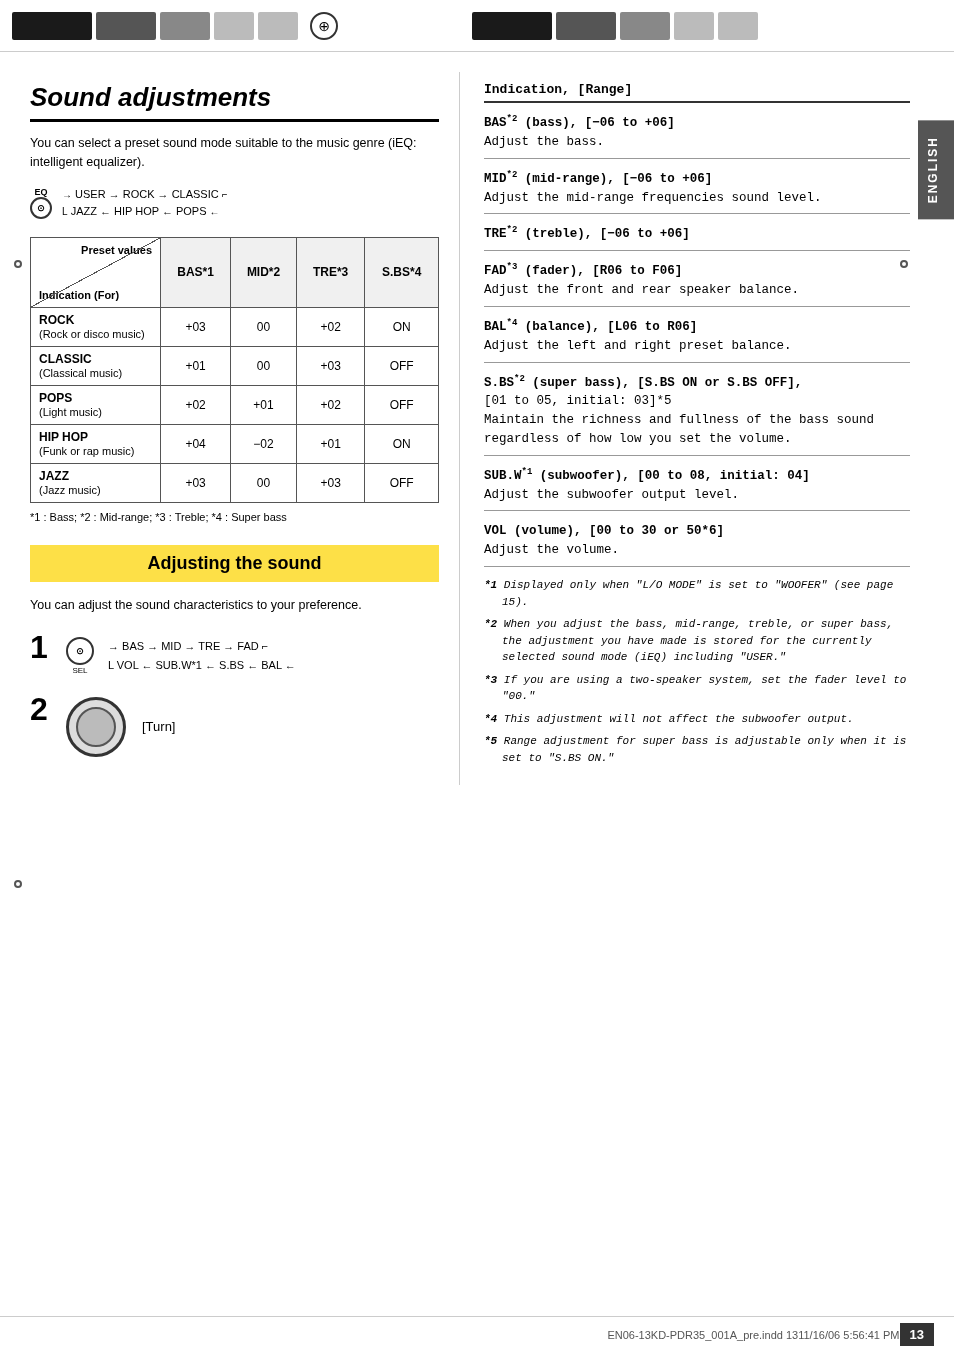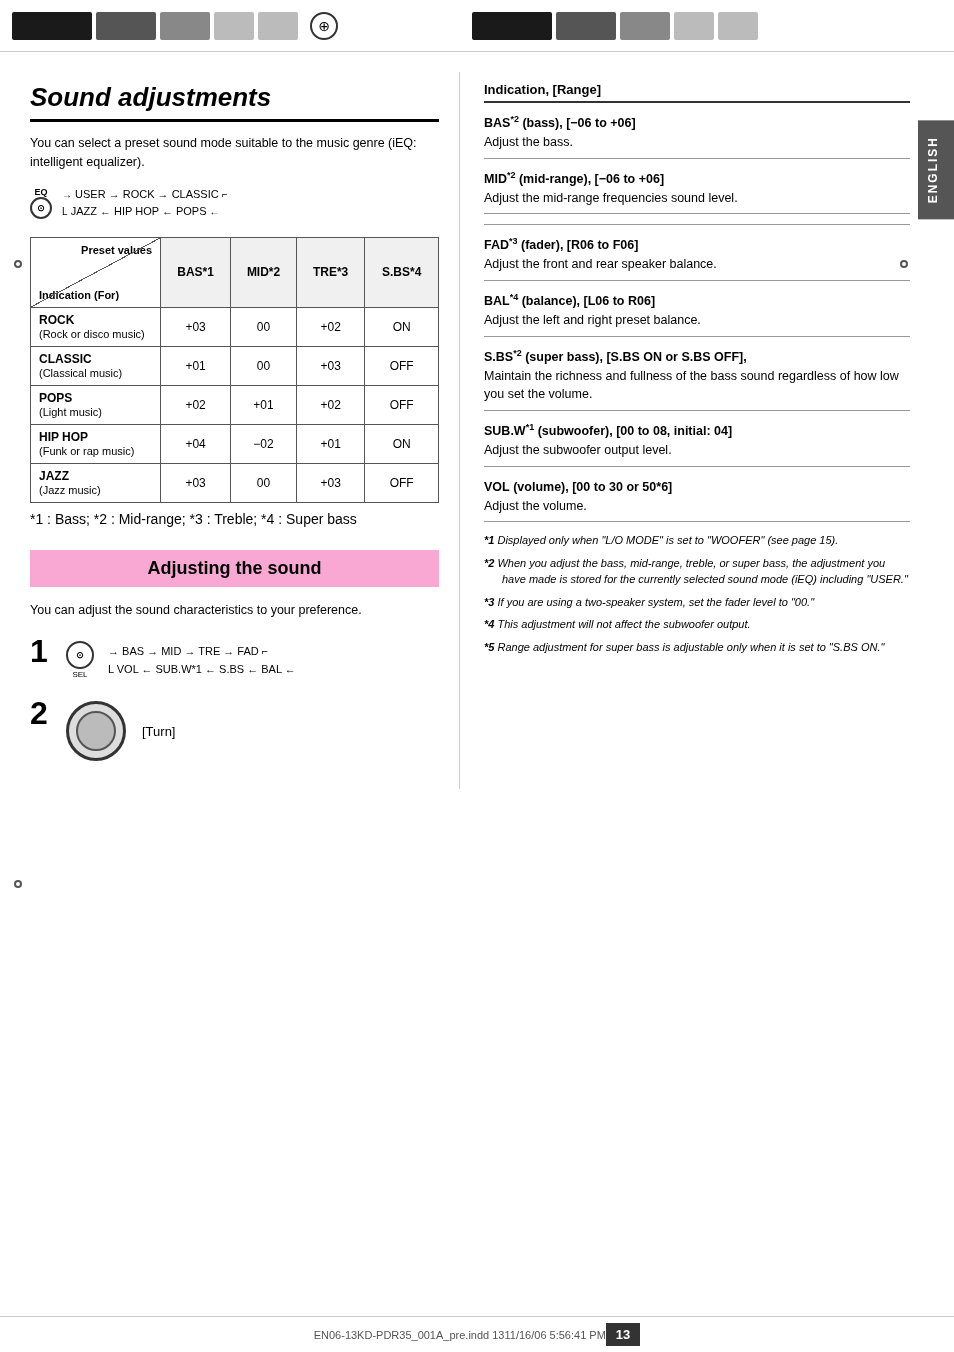--- a/index.html
+++ b/index.html
@@ -89,20 +89,21 @@
 
     .left-col {
       width: 460px;
       padding: 10px 20px 10px 30px;
       border-right: 1px solid #ccc;
     }
 
     .right-col {
       flex: 1;
       padding: 10px 44px 10px 24px;
+      font-family: Liberation Mono, monospace;
     }
 
     
     .page-title {
       font-size: 26px;
       font-weight: bold;
       font-style: italic;
       border-bottom: 3px solid #000;
       padding-bottom: 6px;
       margin-bottom: 12px;
@@ -193,28 +194,28 @@
     .diag-bottom {
       position: absolute;
       bottom: 6px;
       left: 8px;
       font-size: 11px;
       font-weight: bold;
       text-align: left;
     }
 
     .footnote-small {
-      font-size: 14px;
+      font-size: 11px;
       margin-bottom: 20px;
       line-height: 1.5;
     }
 
     
     .adjust-section {
-      background: #f9a8d4;
+      background: #fde047;
       text-align: center;
       padding: 8px;
       font-size: 18px;
       font-weight: bold;
       margin-bottom: 14px;
     }
 
     .adjust-intro {
       font-size: 12.5px;
       margin-bottom: 16px;
@@ -319,21 +320,21 @@
     
     .bottom-bar {
       position: absolute;
       bottom: 0;
       left: 0;
       right: 0;
       height: 36px;
       border-top: 1px solid #ccc;
       display: flex;
       align-items: center;
-      justify-content: center;
+      justify-content: flex-end;
       padding: 0 20px;
       font-size: 11px;
       color: #555;
     }
 
     .page-number-box {
       background: #333;
       color: #fff;
       padding: 4px 10px;
       font-size: 13px;
@@ -521,34 +522,36 @@
             <div class="entry-title"><strong>BAS</strong><sup>*2</sup> (bass), [−06 to +06]</div>
             <div>Adjust the bass.</div>
             <hr class="divider-line">
           </div>
           <div class="indication-entry">
             <div class="entry-title"><strong>MID</strong><sup>*2</sup> (mid-range), [−06 to +06]</div>
             <div>Adjust the mid-range frequencies sound level.</div>
             <hr class="divider-line">
           </div>
           <div class="indication-entry">
+            <div class="entry-title"><strong>TRE</strong><sup>*2</sup> (treble), [−06 to +06]</div>
             <hr class="divider-line">
           </div>
           <div class="indication-entry">
             <div class="entry-title"><strong>FAD</strong><sup>*3</sup> (fader), [R06 to F06]</div>
             <div>Adjust the front and rear speaker balance.</div>
             <hr class="divider-line">
           </div>
           <div class="indication-entry">
             <div class="entry-title"><strong>BAL</strong><sup>*4</sup> (balance), [L06 to R06]</div>
             <div>Adjust the left and right preset balance.</div>
             <hr class="divider-line">
           </div>
           <div class="indication-entry">
             <div class="entry-title"><strong>S.BS</strong><sup>*2</sup> (super bass), [S.BS ON or S.BS OFF],</div>
+            <div>[01 to 05, initial: 03]*5</div>
             <div>Maintain the richness and fullness of the bass sound regardless of how low you set the volume.</div>
             <hr class="divider-line">
           </div>
           <div class="indication-entry">
             <div class="entry-title"><strong>SUB.W</strong><sup>*1</sup> (subwoofer), [00 to 08, initial: 04]</div>
             <div>Adjust the subwoofer output level.</div>
             <hr class="divider-line">
           </div>
           <div class="indication-entry">
             <div class="entry-title"><strong>VOL</strong><sup></sup> (volume), [00 to 30 or 50*6]</div>

